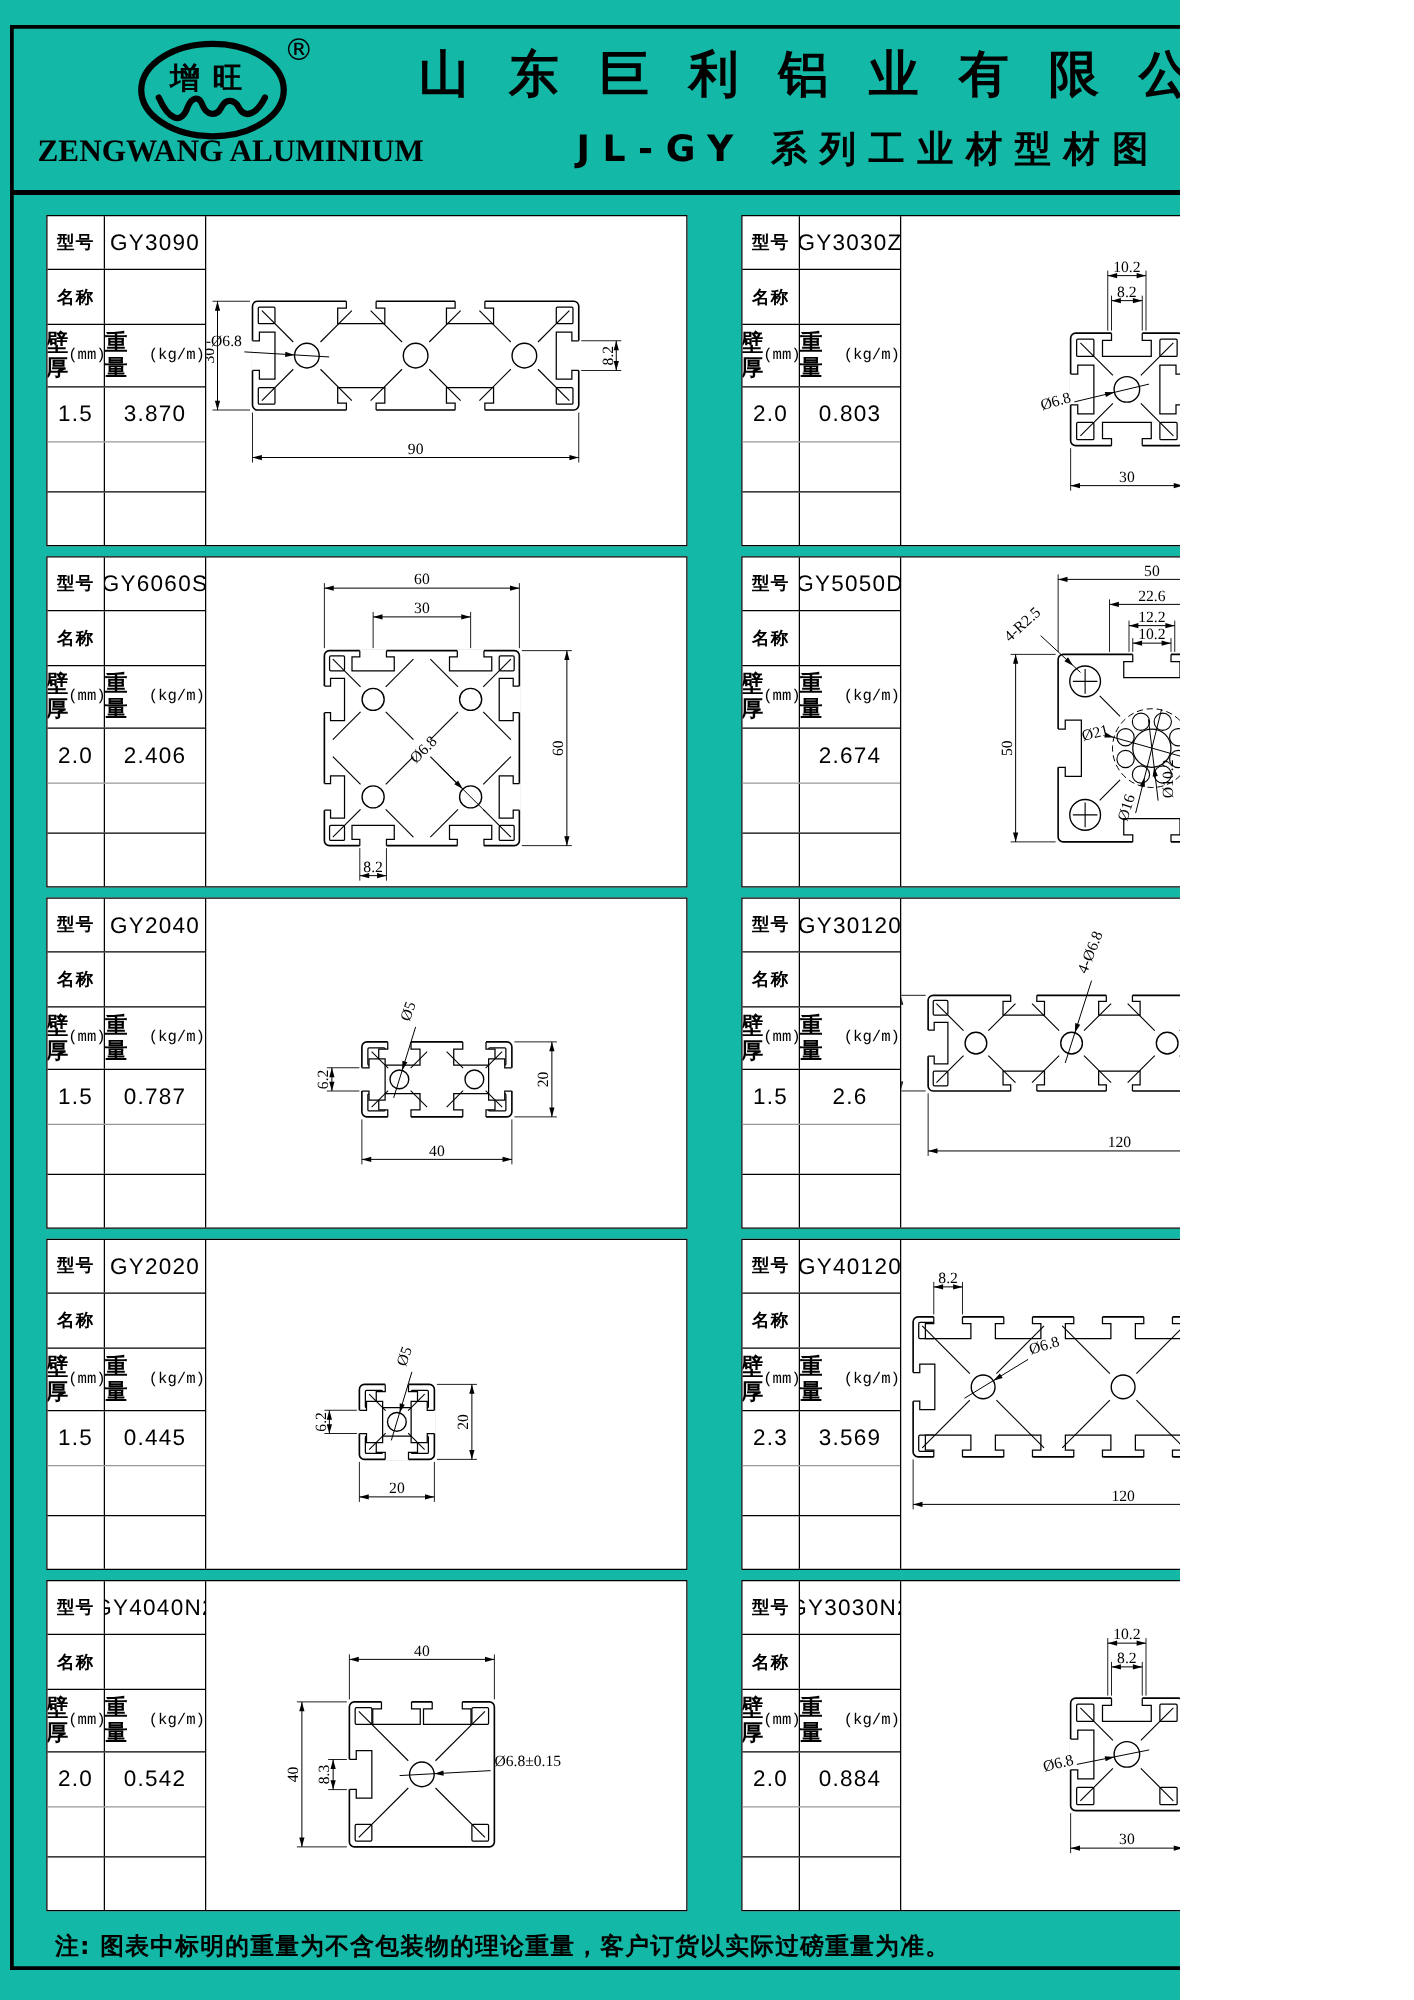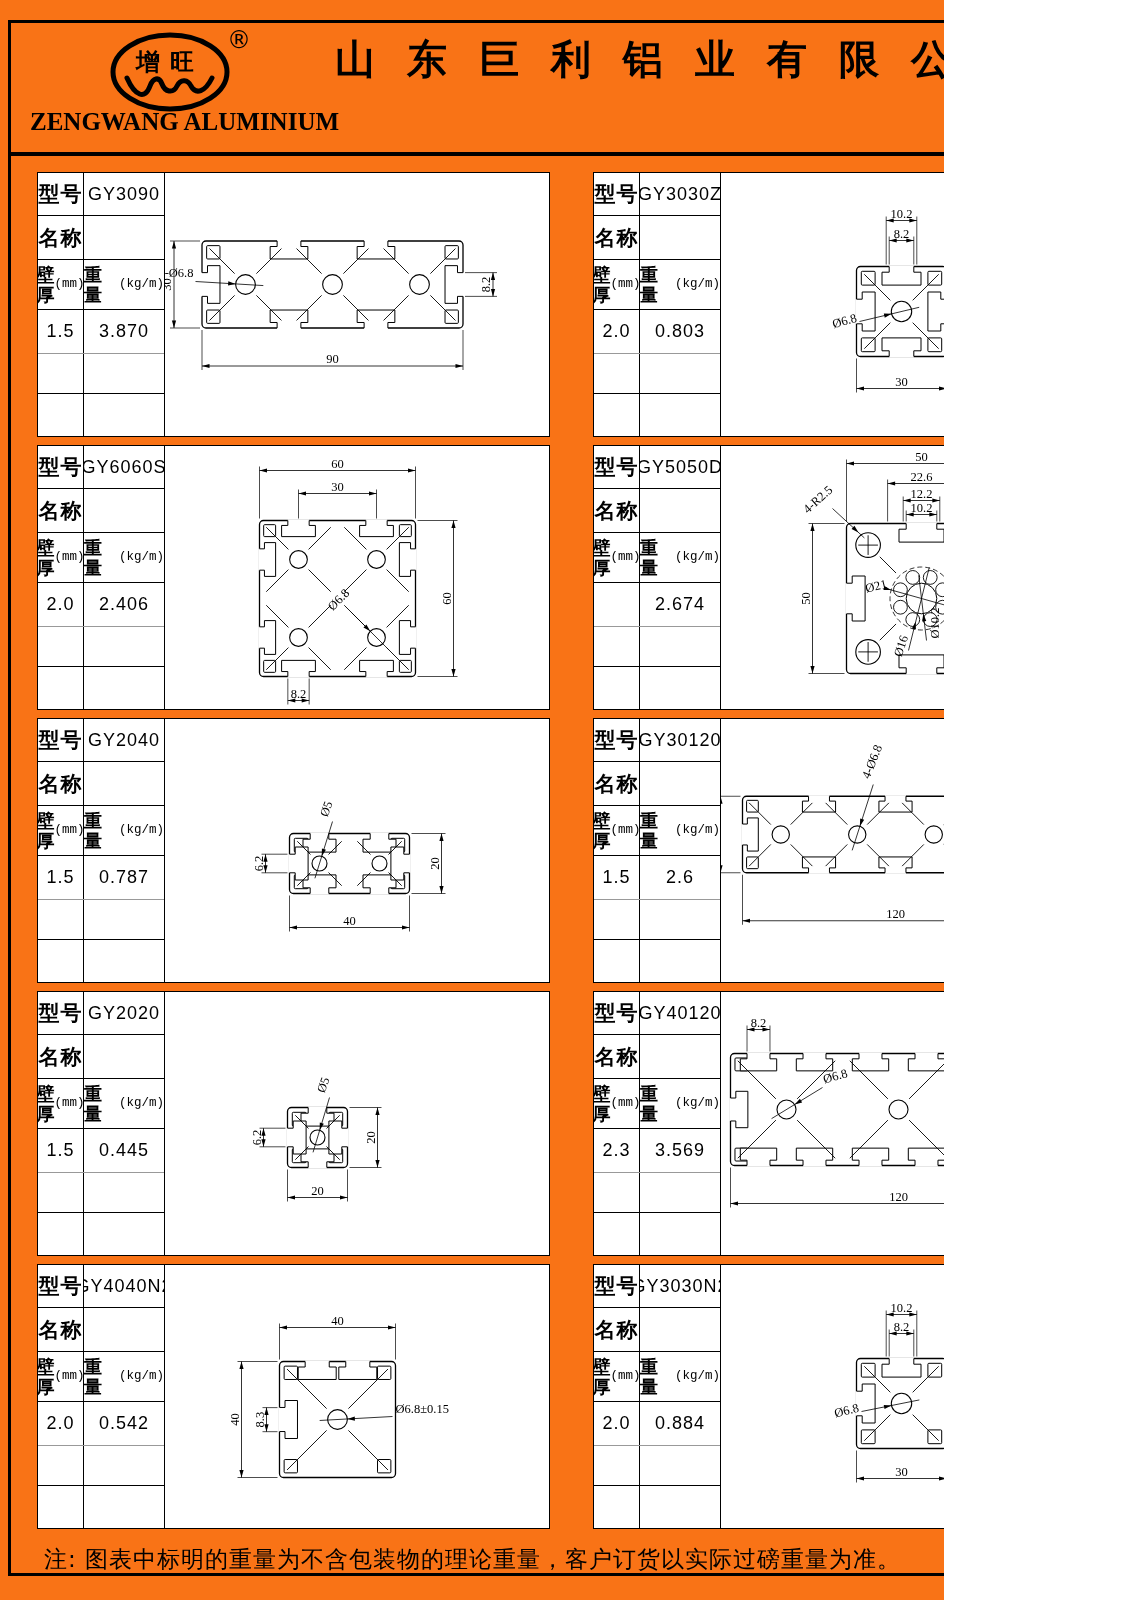--- a/index.html
+++ b/index.html
@@ -1,16 +1,16 @@
 <!DOCTYPE html>
 <html><head>
 <meta charset="utf-8">
 <style>
   html,body{margin:0;padding:0;background:#fff;}
-  .page{position:relative;width:944px;height:1600px;background:#f97316;color:#000;
+  .page{position:relative;width:944px;height:1600px;background:#14b8a6;color:#000;
         font-family:"DejaVu Sans","Liberation Sans",sans-serif;overflow:hidden;}
   .frame{position:absolute;left:8px;top:20px;width:1108px;height:1550px;border:3px solid #000;}
   .sep{position:absolute;left:8px;top:152px;width:1114px;height:4px;background:#000;}
   
   .logo-wrap{position:absolute;left:30px;top:24px;width:270px;height:125px;}
   .logo-svg{position:absolute;left:25px;top:2px;}
   .logo-name{position:absolute;left:0;top:84px;width:270px;text-align:center;
              font-family:"Liberation Serif","DejaVu Serif",serif;font-weight:700;
              font-size:25px;letter-spacing:0px;white-space:nowrap;}
   .titles{position:absolute;left:300px;top:0;width:800px;height:152px;}
@@ -25,49 +25,50 @@
          background:#fff;display:flex;box-sizing:border-box;}
   .tbl{width:127px;min-width:127px;display:grid;
        grid-template-rows:43px 44px 50px 44px 40px 1fr;
        border-right:1.6px solid #000;box-sizing:border-box;}
   .tr{display:grid;grid-template-columns:46px 1fr;border-bottom:1.4px solid #000;}
   .tr.lite{border-bottom:1px solid #999;}
   .tr.last{border-bottom:none;}
   .td{border-right:1.4px solid #000;display:flex;align-items:center;justify-content:center;
       overflow:hidden;}
   .td:last-child{border-right:none;}
-  .lab{font-weight:700;font-size:21px;letter-spacing:1px;}
+  .lab{font-weight:700;font-size:14px;letter-spacing:1px;}
   .val{font-family:Liberation Sans, sans-serif;font-size:18px;letter-spacing:1px;}
   .two{flex-direction:row;line-height:1.1;font-weight:700;font-size:18px;}
   .unit{font-family:Liberation Mono, monospace;font-weight:400;
         font-size:12.5px;letter-spacing:0;}
   svg.draw{display:block;}
   
-  .note{position:absolute;left:44px;top:1544px;width:1050px;font-size:23px;
-        font-weight:400;letter-spacing:1px;white-space:nowrap;}
+  .note{position:absolute;left:44px;top:1544px;width:1050px;font-size:19px;
+        font-weight:700;letter-spacing:1px;white-space:nowrap;}
 </style>
 </head>
 <body>
 
 <div class="page">
   <div class="frame"></div>
   <div class="sep"></div>
 
   <div class="logo-wrap">
     <svg class="logo-svg" width="240" height="92" viewBox="0 0 240 92">
       <ellipse cx="115" cy="46" rx="57" ry="37" fill="none" stroke="#000" stroke-width="5"></ellipse>
       <path d="M72,52 C80,70 90,74 95,60 C98,52 104,50 107,58 C110,66 118,68 122,60 C126,52 133,54 136,60 C141,69 150,66 157,52" fill="none" stroke="#000" stroke-width="5" stroke-linecap="round"></path>
       <text x="115" y="44" text-anchor="middle" font-size="24" font-weight="bold" letter-spacing="10" font-family="DejaVu Sans, sans-serif">增旺</text>
       <text x="184" y="22" text-anchor="middle" font-size="24" font-family="DejaVu Sans, sans-serif">®</text>
     </svg>
     <div class="logo-name">ZENGWANG ALUMINIUM</div>
   </div>
 
   <div class="titles">
     <div class="company">山东巨利铝业有限公司</div>
+    <div class="series">JL-GY 系列工业材型材图</div>
   </div>
 
   <main id="blocks">
   <div class="block" style="left: 37px; top: 172px;">
     <div class="tbl">
       <div class="tr">
         <div class="td lab">型号</div>
         <div class="td val">GY3090</div>
       </div>
       <div class="tr">

